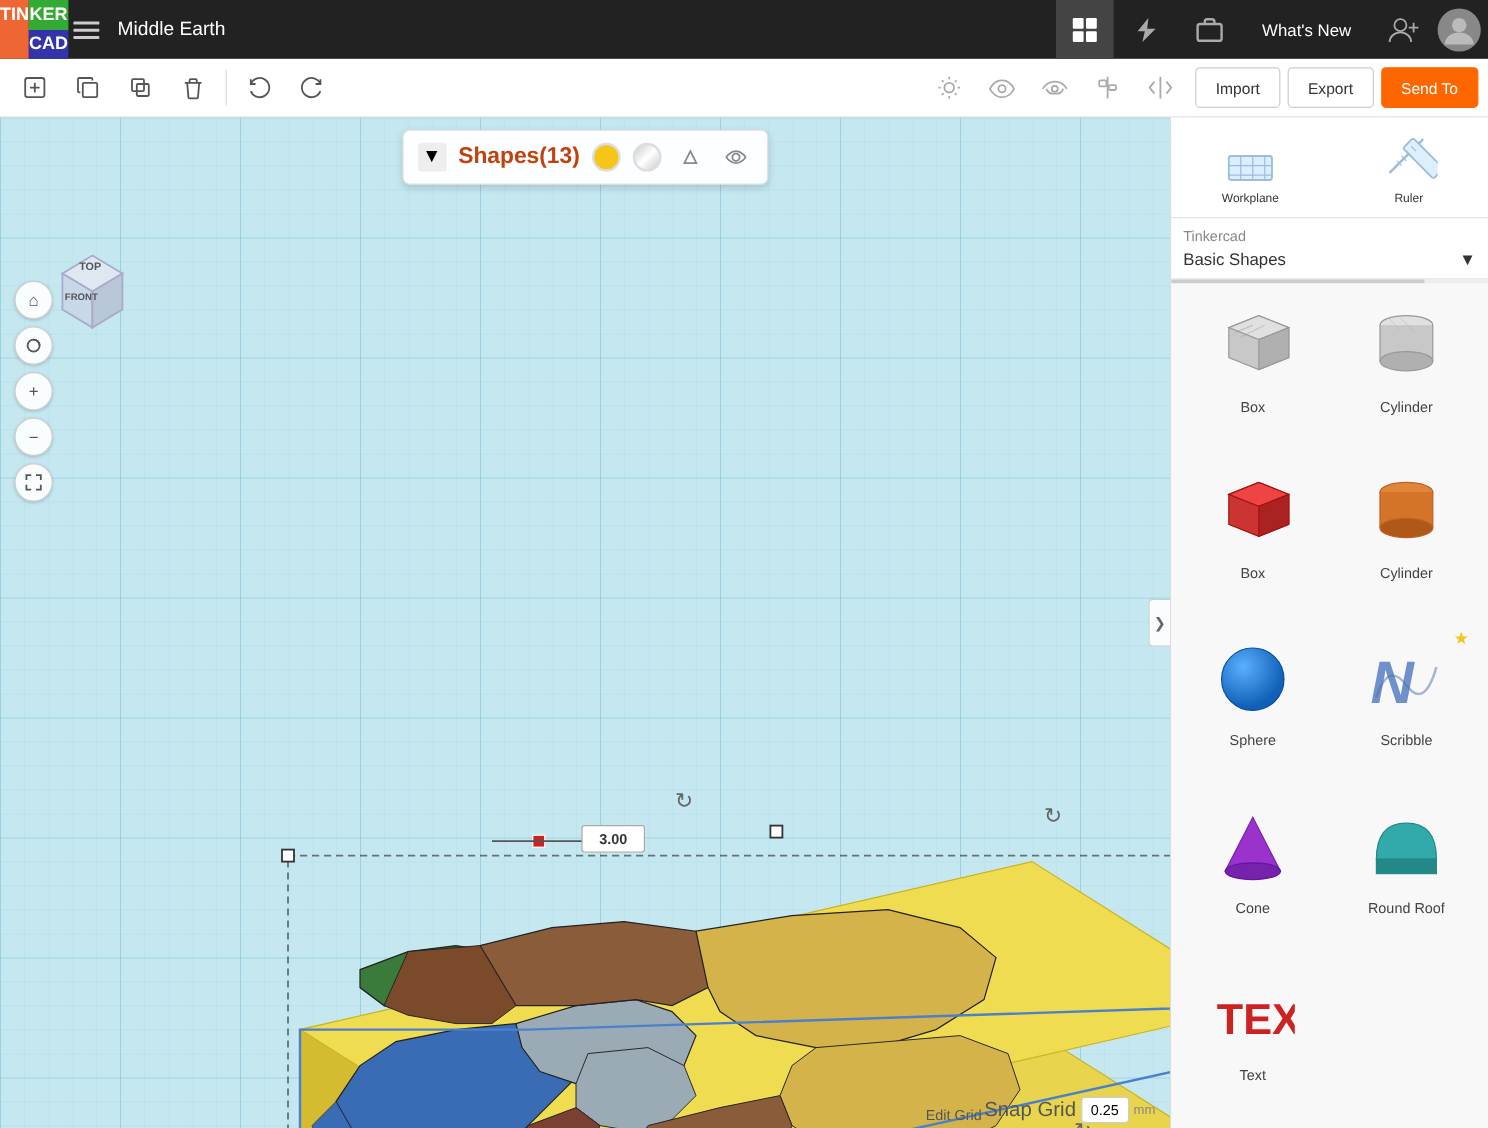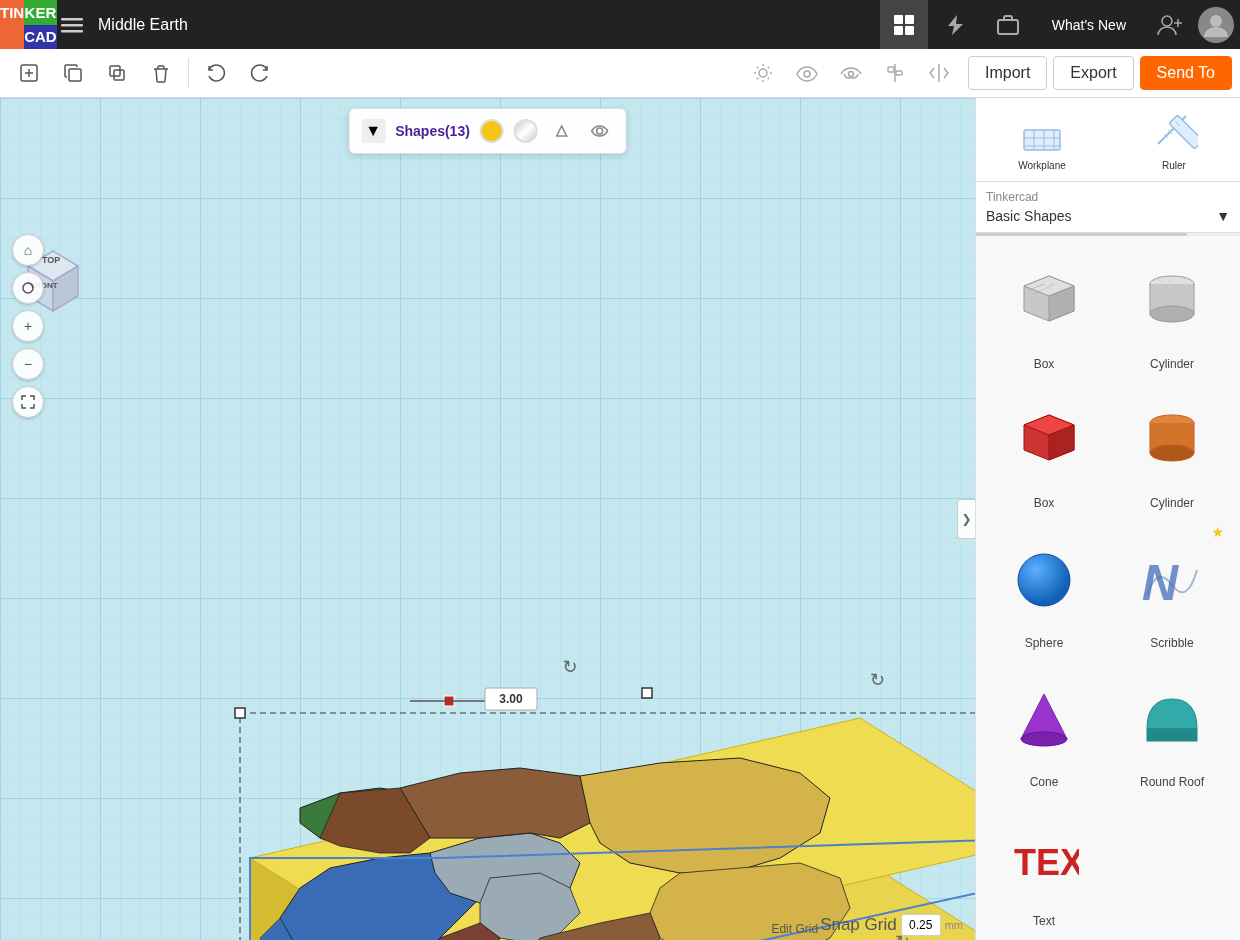--- a/index.html
+++ b/index.html
@@ -73,21 +73,21 @@
     .tool-divider { width: 1px; height: 30px; background: #ddd; margin: 0 4px; }
     #toolbar-right { margin-left: auto; display: flex; align-items: center; gap: 6px; }
     .toolbar-icon-btn {
       width: 38px; height: 38px; border: none; background: transparent;
       display: flex; align-items: center; justify-content: center; cursor: pointer;
       border-radius: 4px; font-size: 18px; color: #666;
     }
     #action-buttons { display: flex; gap: 6px; margin-left: 8px; }
     .action-btn {
       height: 34px; padding: 0 16px; border: 1px solid #ccc; background: #fff;
-      border-radius: 4px; cursor: pointer; font-size: 16px; color: #333;
+      border-radius: 4px; cursor: pointer; font-size: 13px; color: #333;
     }
     .action-btn.primary { background: #f60; color: #fff; border-color: #f60; }
 
     
     #main-area {
       display: flex;
       width: 100%;
       height: calc(940px - 98px);
     }
 
@@ -112,26 +112,25 @@
     .view-btn {
       width: 32px; height: 32px; background: rgba(255,255,255,0.9);
       border: 1px solid #ccc; border-radius: 50%; display: flex;
       align-items: center; justify-content: center; cursor: pointer;
       font-size: 14px; color: #555; box-shadow: 0 1px 3px rgba(0,0,0,0.2);
     }
 
     
     #cube-nav {
       position: absolute;
-      left: 8px;
+      left: 32px;
       top: 100px;
       width: 90px;
       height: 90px;
       z-index: 10;
-      margin-top: 38px;
     }
 
     
     #shape-info-panel {
       position: absolute;
       top: 10px;
       left: 50%;
       transform: translateX(-50%);
       background: rgba(255,255,255,0.95);
       border: 1px solid #ddd;
@@ -140,21 +139,21 @@
       display: flex;
       align-items: center;
       gap: 10px;
       z-index: 10;
       box-shadow: 0 2px 6px rgba(0,0,0,0.15);
     }
     #shape-dropdown-btn {
       width: 24px; height: 24px; display: flex; align-items: center; justify-content: center;
       cursor: pointer; background: #eee; border-radius: 3px;
     }
-    #shape-name { font-size: 14px; font-weight: 600; color: #4c1d95; }
+    #shape-name { font-size: 19px; font-weight: 600; color: #c2410c; }
     .shape-color-swatch {
       width: 24px; height: 24px; border-radius: 50%; cursor: pointer; border: 2px solid #ddd;
     }
     #solid-swatch { background: #f5c518; }
     #hole-swatch { background: linear-gradient(135deg, #ccc 0%, #fff 50%, #ccc 100%); }
     .shape-action-btn {
       width: 28px; height: 28px; display: flex; align-items: center; justify-content: center;
       cursor: pointer; color: #666; font-size: 16px;
     }
 
@@ -258,26 +257,25 @@
       display: grid;
       grid-template-columns: 1fr 1fr;
       gap: 0;
       padding: 4px;
       background: #f8f8f8;
     }
     .shape-item {
       display: flex;
       flex-direction: column;
       align-items: center;
-      justify-content: flex-end;
+      justify-content: flex-start;
       padding: 8px 4px;
       cursor: pointer;
       border-radius: 6px;
       position: relative;
-      gap: 12px;
     }
     .shape-icon {
       width: 80px; height: 80px; display: flex; align-items: center; justify-content: center;
     }
     .shape-label {
       font-size: 12px; color: #444; margin-top: 4px; text-align: center;
     }
     .shape-star {
       position: absolute;
       top: 6px;

